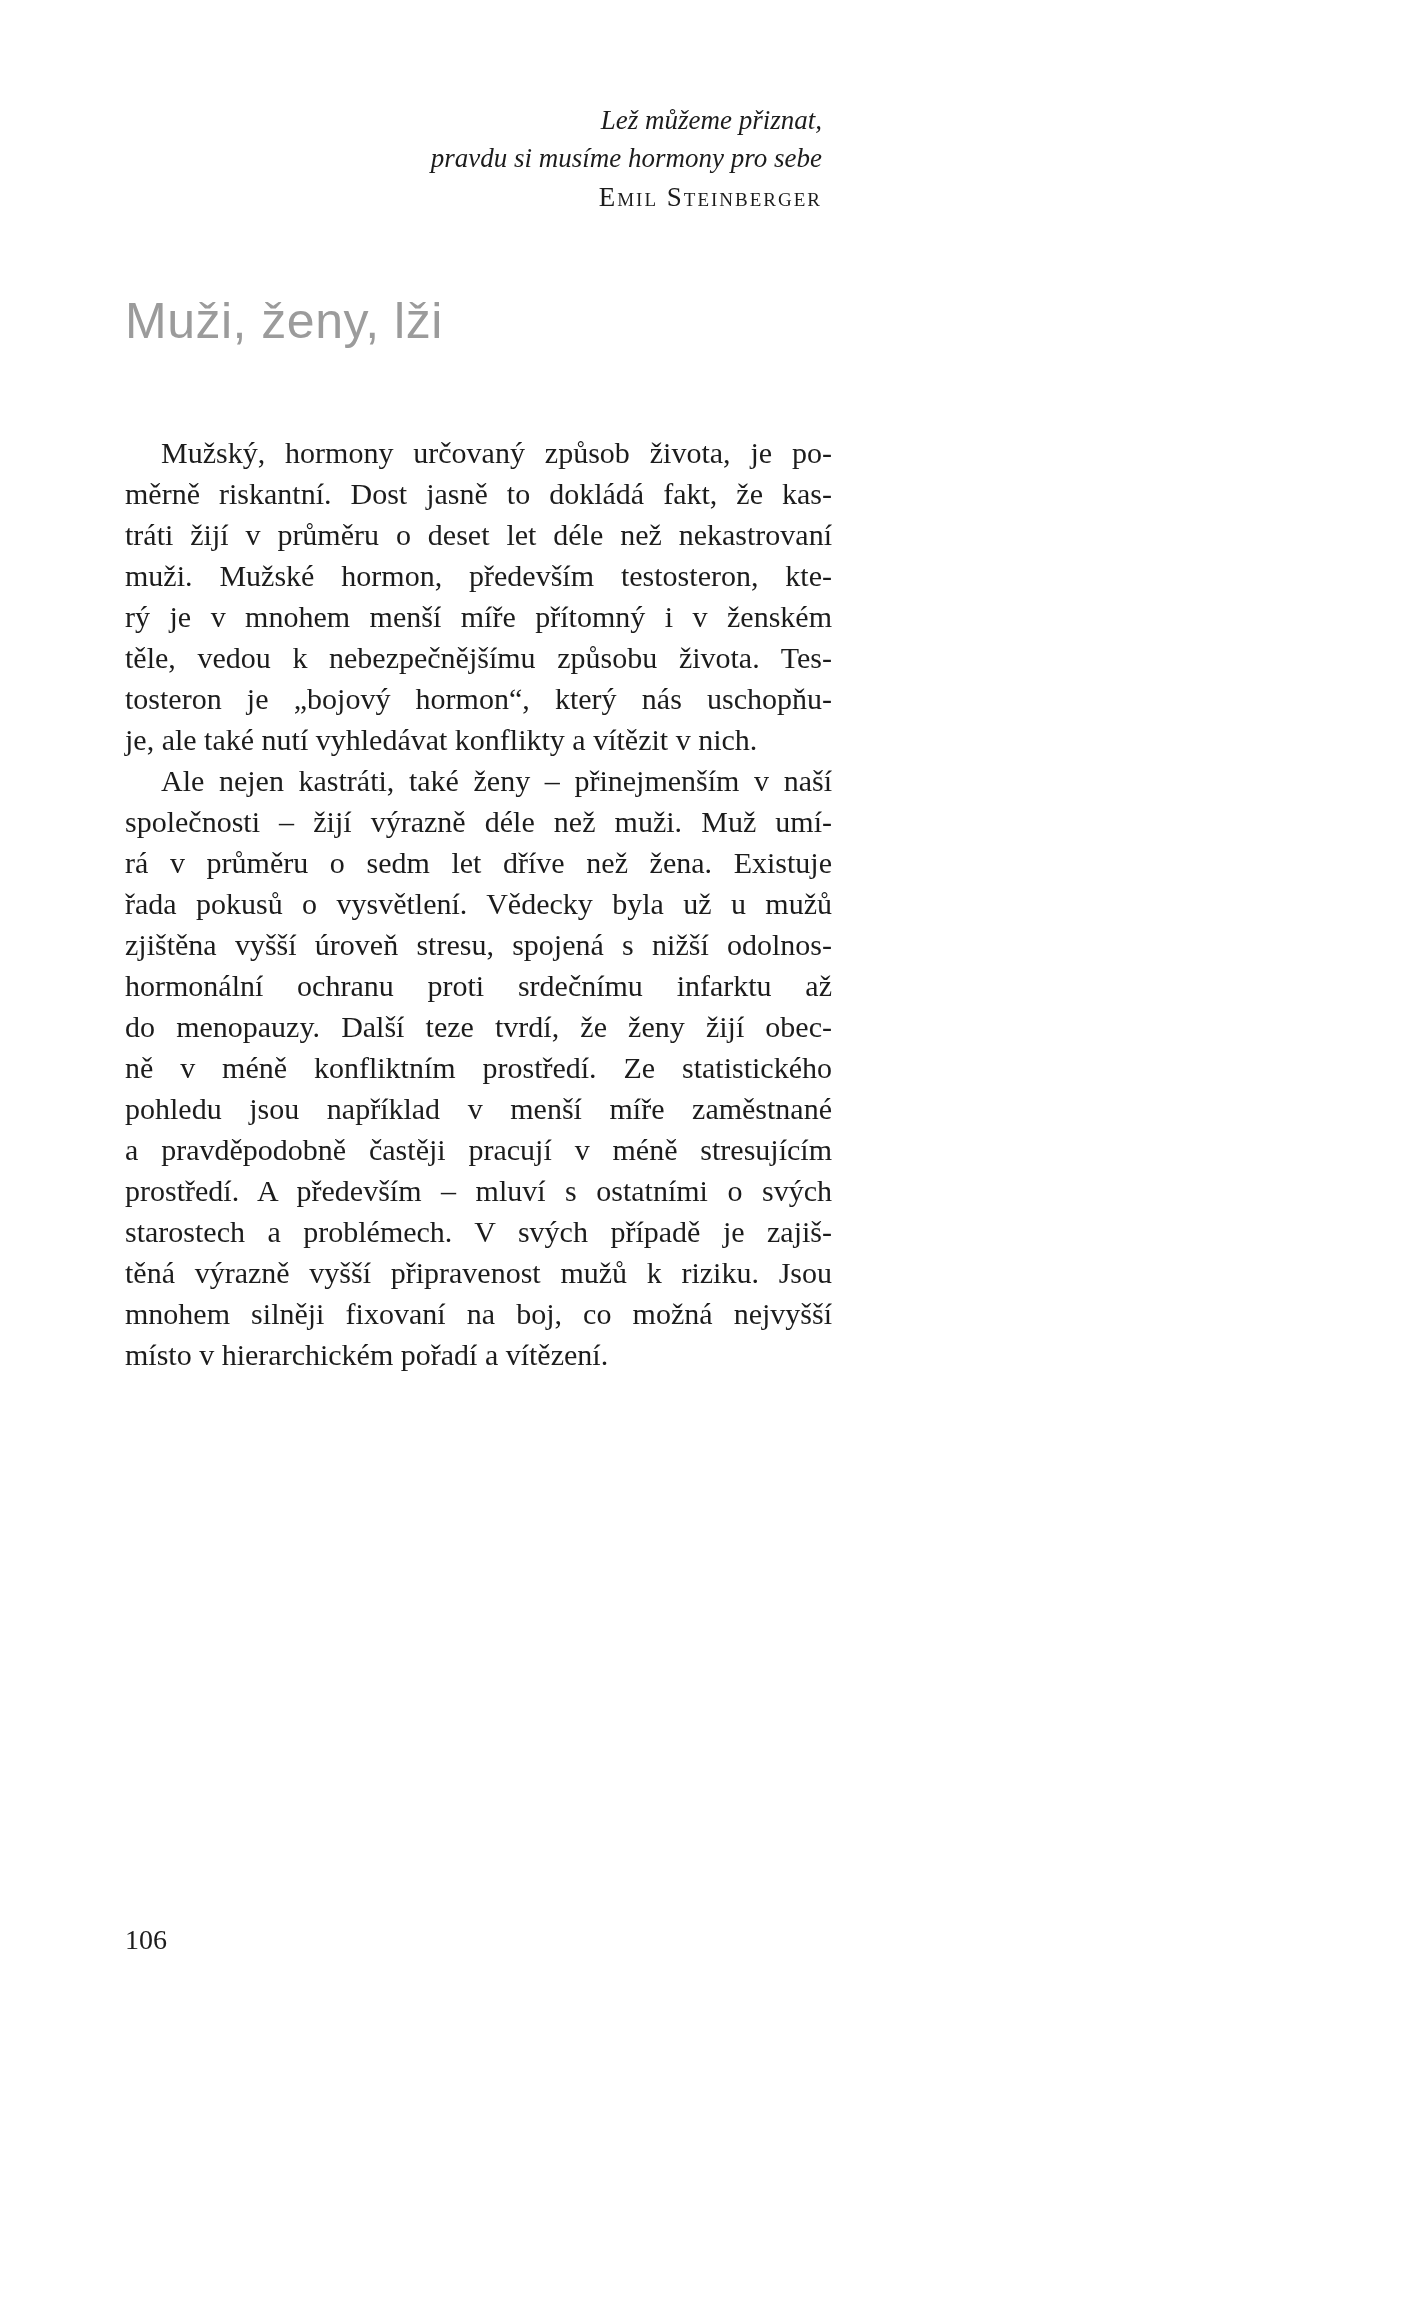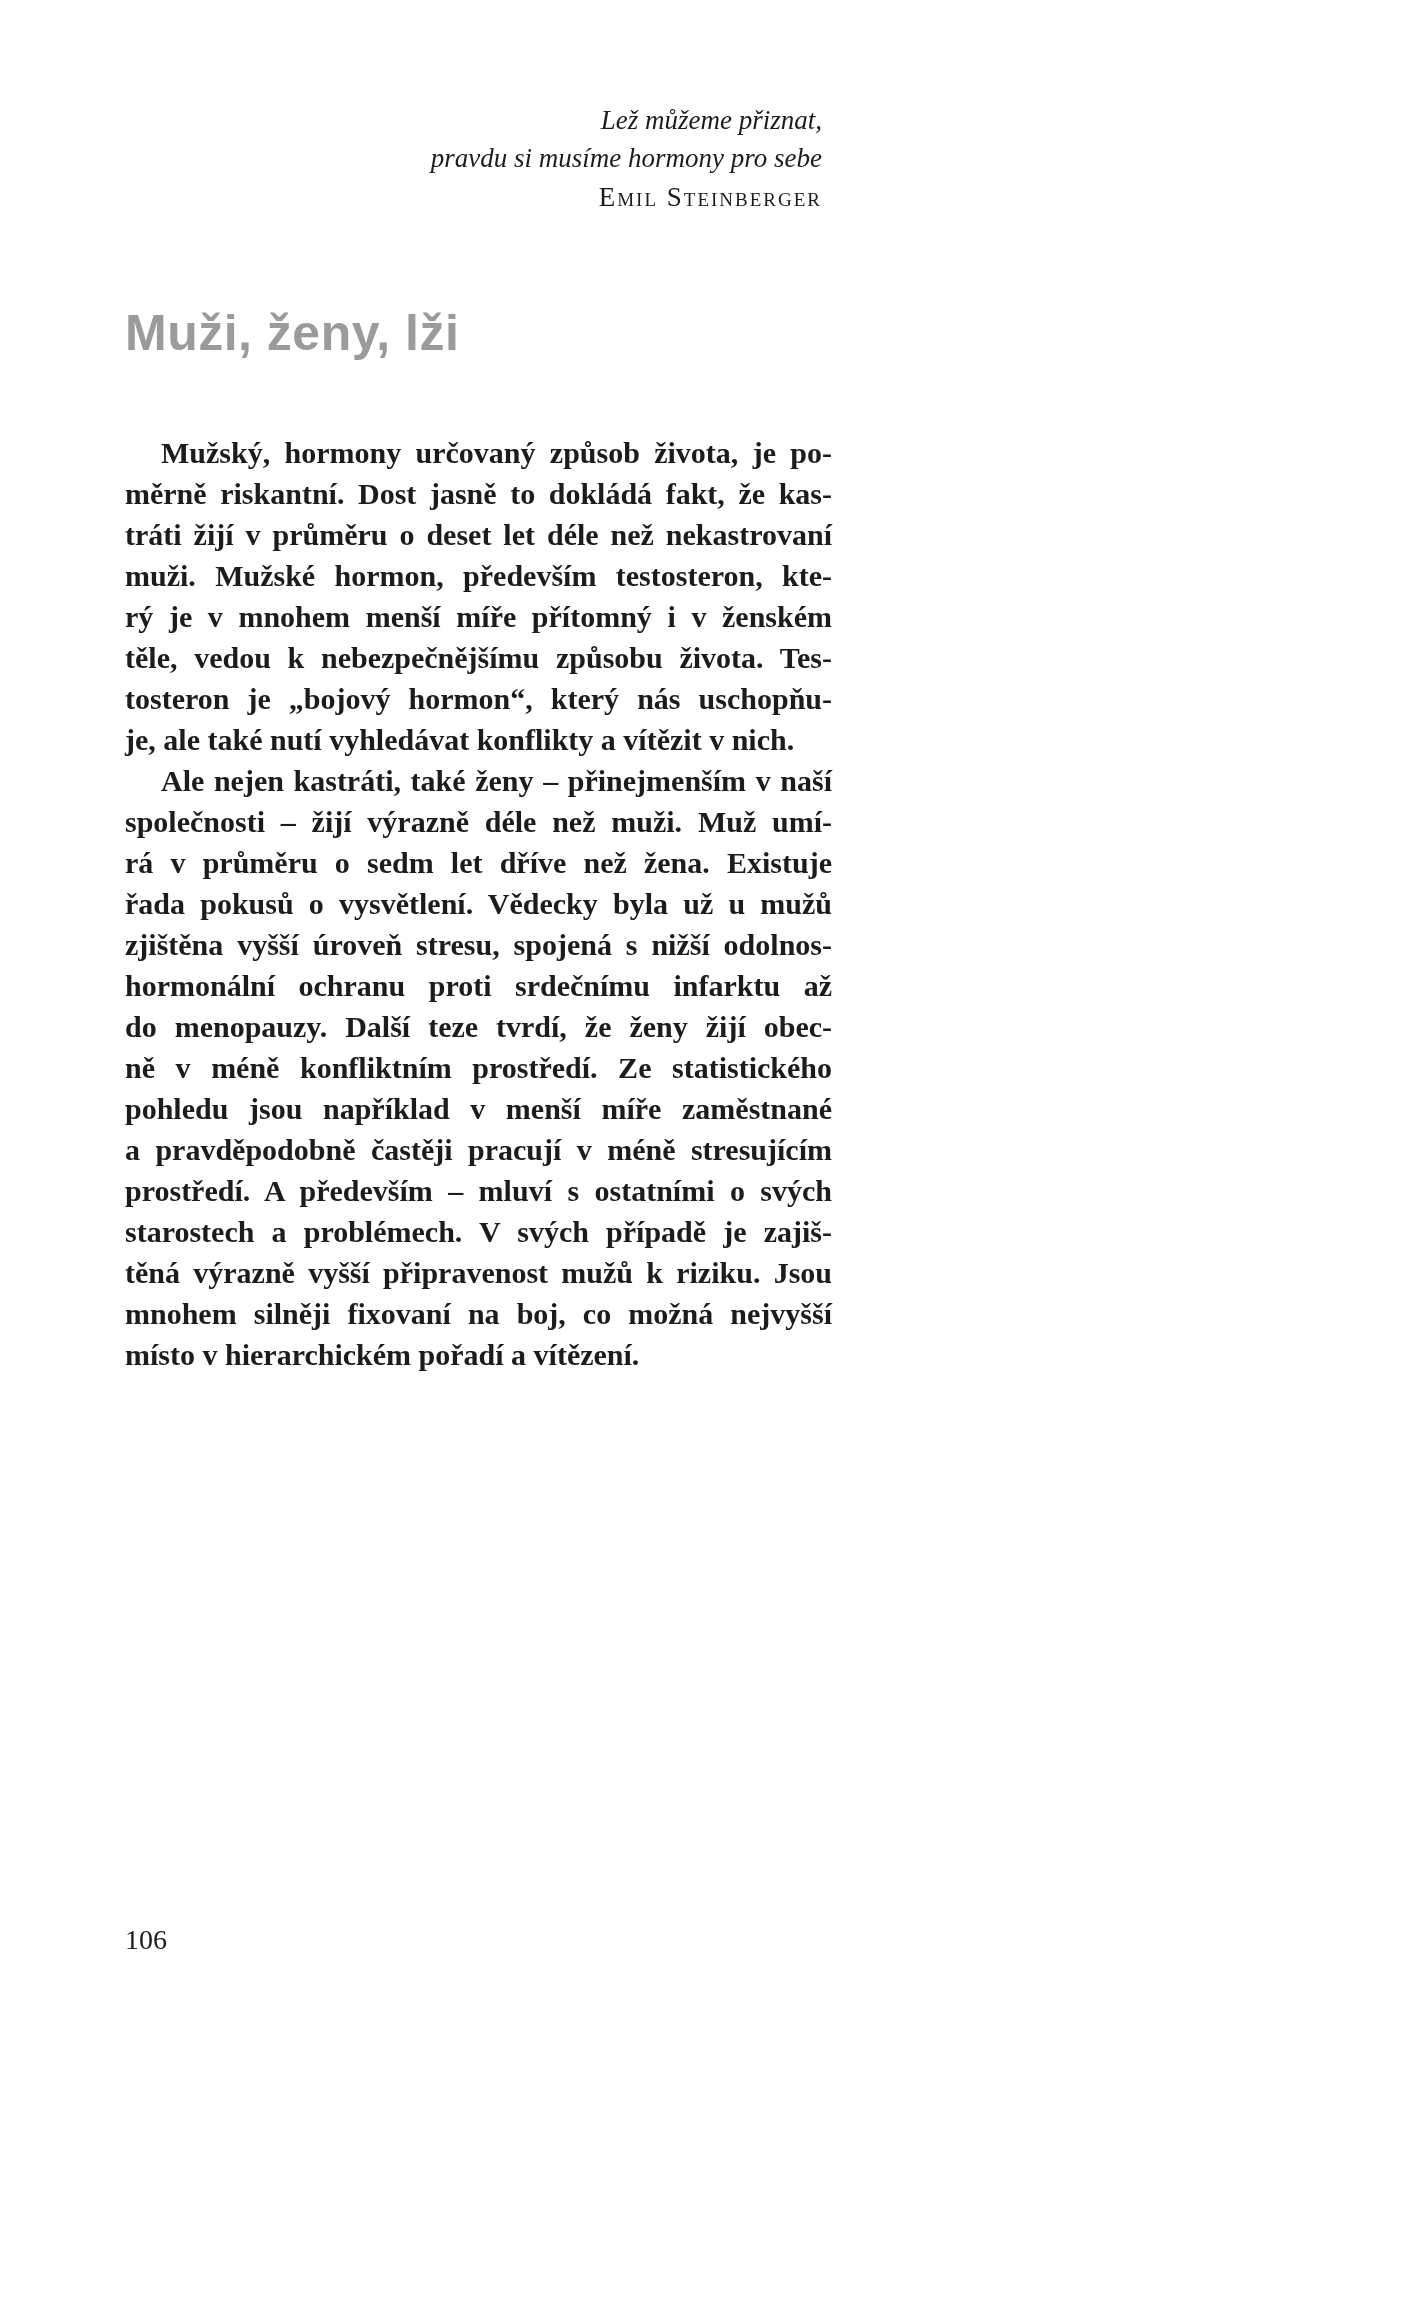--- a/index.html
+++ b/index.html
@@ -40,43 +40,42 @@
     font-style:normal;
     font-variant:small-caps;
     font-size:27px;
     line-height:40px;
     letter-spacing:2px;
   }
   
   .chapter-title{
     position:absolute;
     left:125px;
-    top:306px;
+    top:294px;
     margin:0;
     font-family:"Liberation Sans", sans-serif;
-    font-weight:700;
+    font-weight:400;
     font-size:50px;
     line-height:1.1;
     color:var(--color-title,#9b9b9b);
     letter-spacing:0.5px;
   }
   
   .body-text{
     position:absolute;
     left:125px;
     top:432px;
     width:707px;
     font-size:30px;
     line-height:41px;
   }
   .body-text .line{
     text-align:justify;
     text-align-last:justify;
     white-space:normal;
-    font-weight:bold;
   }
   .body-text .line.first{
     text-indent:36px;
   }
   .body-text .line.last{
     text-align:center;
     text-align-last:left;
   }
   
   .page-number{

